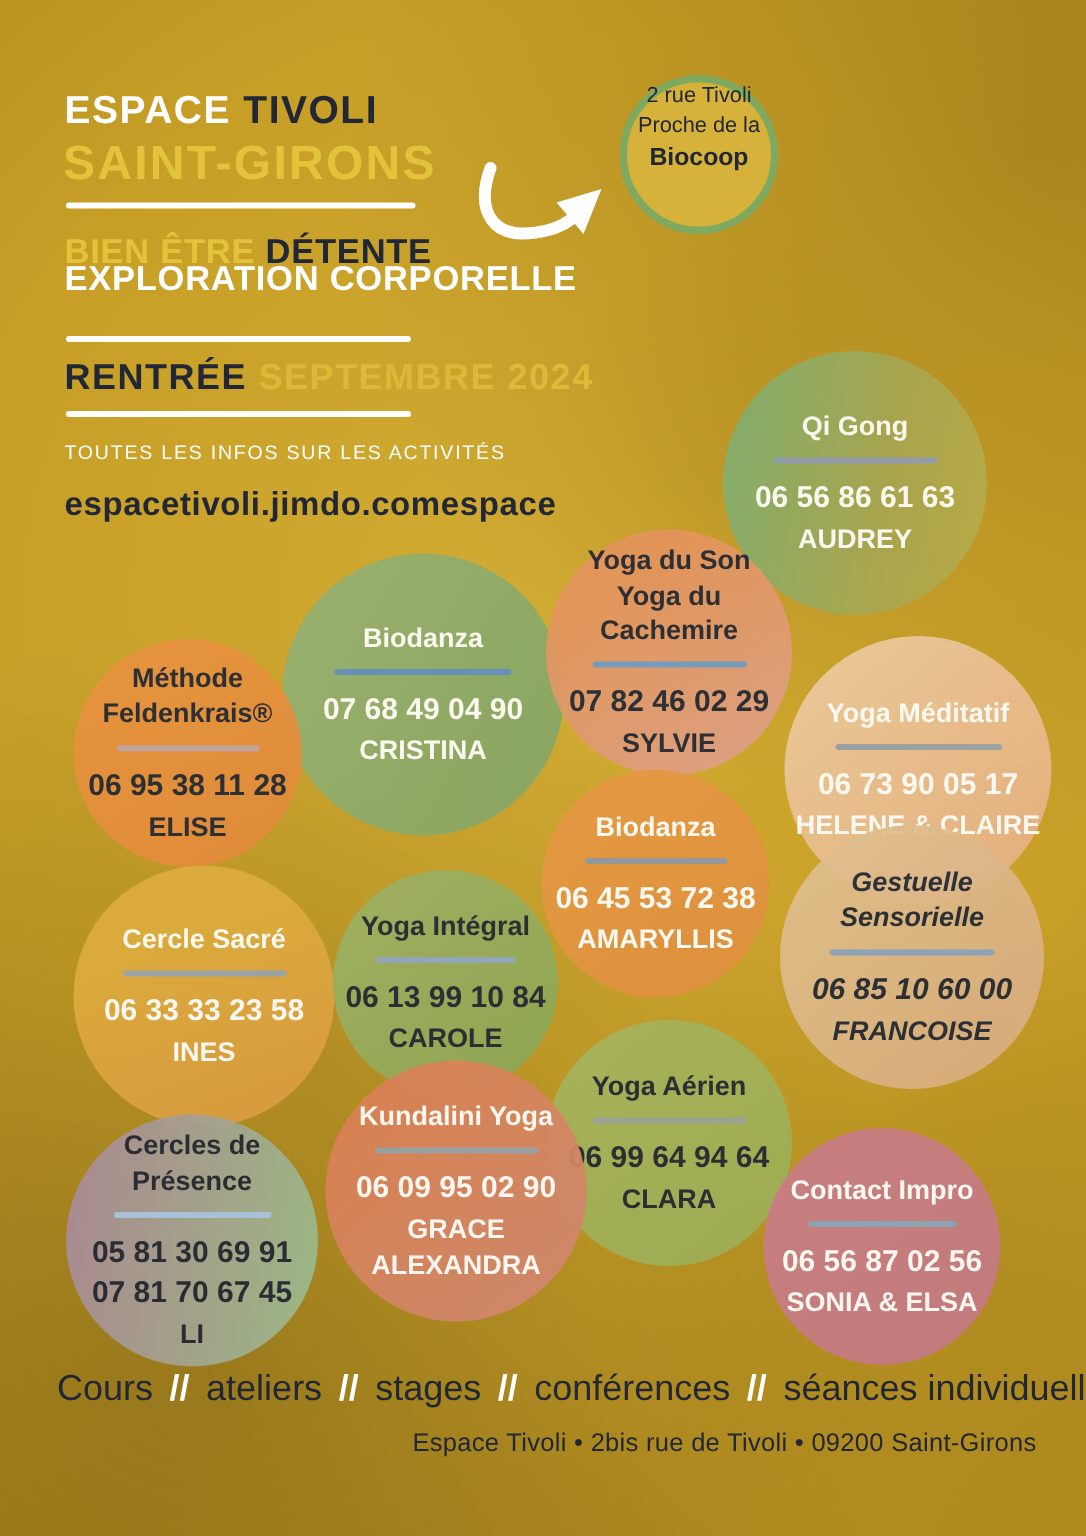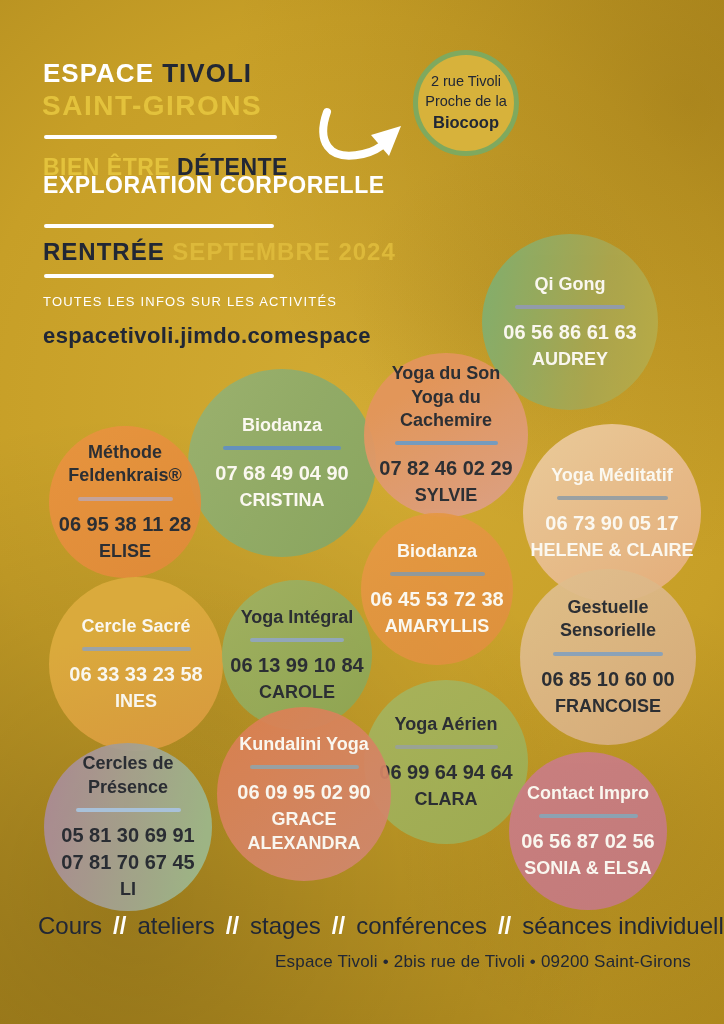--- a/index.html
+++ b/index.html
@@ -12,35 +12,35 @@
       radial-gradient(circle at 50% 40%, #d2ab33 0%, #c79f27 55%, #ad881d 100%);
   }
   .texture{position:absolute;inset:0;pointer-events:none;
     background:
       radial-gradient(circle at 70% 30%, rgba(120,90,10,.10), rgba(0,0,0,0) 18%),
       radial-gradient(circle at 30% 70%, rgba(120,90,10,.08), rgba(0,0,0,0) 15%),
       radial-gradient(circle at 85% 80%, rgba(60,40,0,.10), rgba(0,0,0,0) 22%);}
   .abs{position:absolute;}
   .hdr1{left:43px;top:58px;font-size:26px;font-weight:bold;letter-spacing:1px;color:#fff;}
   .hdr1 .dark{color:#212735;}
-  .hdr2{left:42px;top:90px;font-size:28px;font-weight:bold;letter-spacing:1.5px;color:#e3c23c;}
+  .hdr2{left:42px;top:90px;font-size:32px;font-weight:bold;letter-spacing:1.5px;color:#e3c23c;}
   .rule{height:4px;background:#fff;border-radius:2px;}
   .r1{left:44px;top:135px;width:233px;}
   .r2{left:44px;top:224px;width:230px;}
   .r3{left:44px;top:274px;width:230px;}
   .tag1{left:43px;top:154px;font-size:23px;font-weight:bold;letter-spacing:.5px;color:#e3c23c;}
   .tag1 .dark{color:#212735;}
   .tag2{left:43px;top:172px;font-size:23px;font-weight:bold;letter-spacing:.5px;color:#fff;}
   .season{left:43px;top:238px;font-size:24px;font-weight:bold;letter-spacing:1px;color:#212735;}
   .season .gold{color:#ddb93a;}
   .info{left:43px;top:294px;font-size:13px;font-weight:400;letter-spacing:1.2px;color:#fff;}
   .website{left:43px;top:323px;font-size:22px;font-weight:bold;letter-spacing:.4px;color:#212735;}
   .badge{left:413px;top:50px;width:96px;height:96px;border-radius:50%;
     border:5px solid #7fa95e;background:#d7b23b;color:#212735;
-    display:flex;flex-direction:column;align-items:center;justify-content:center;
+    display:flex;flex-direction:column;align-items:center;
     font-size:14.5px;line-height:1.35;text-align:center;}
   .badge .b{font-weight:bold;font-size:16.5px;}
   .arrow{left:313px;top:106px;}
   .circle{position:absolute;border-radius:50%;opacity:.93;
     display:flex;flex-direction:column;align-items:center;justify-content:center;
     text-align:center;line-height:1.3;}
   .circle .title{font-weight:bold;font-size:18px;}
   .circle .divider{height:4px;border-radius:2px;margin:9px 0 10px;}
   .circle .phone{font-weight:bold;font-size:20px;line-height:1.35;}
   .circle .contact{font-weight:bold;font-size:18px;margin-top:2px;}
@@ -165,21 +165,21 @@
       <div class="circle" style="left: 222px; top: 580px; width: 150px; height: 150px; background: linear-gradient(135deg, rgb(157, 177, 99) 10%, rgb(141, 167, 86) 90%); color: rgb(33, 39, 53);">
         <div class="title">
           <div>Yoga Intégral</div>
         </div>
         <div class="divider" style="width: 94px; background: rgb(143, 168, 196);"></div>
         <div class="phone">
           <div>06 13 99 10 84</div>
         </div>
         <div class="contact">CAROLE</div>
       </div>
-      <div class="circle" style="left: 520px; top: 569px; width: 176px; height: 176px; background: linear-gradient(140deg, rgb(224, 191, 141) 10%, rgb(216, 173, 128) 90%); color: rgb(33, 39, 53);">
+      <div class="circle" style="left: 520px; top: 550px; width: 176px; height: 176px; background: linear-gradient(140deg, rgb(224, 191, 141) 10%, rgb(216, 173, 128) 90%); color: rgb(33, 39, 53); font-style: italic;">
         <div class="title">
           <div>Gestuelle</div>
           <div>Sensorielle</div>
         </div>
         <div class="divider" style="width: 110px; background: rgb(135, 163, 194);"></div>
         <div class="phone">
           <div>06 85 10 60 00</div>
         </div>
         <div class="contact">FRANCOISE</div>
       </div>

